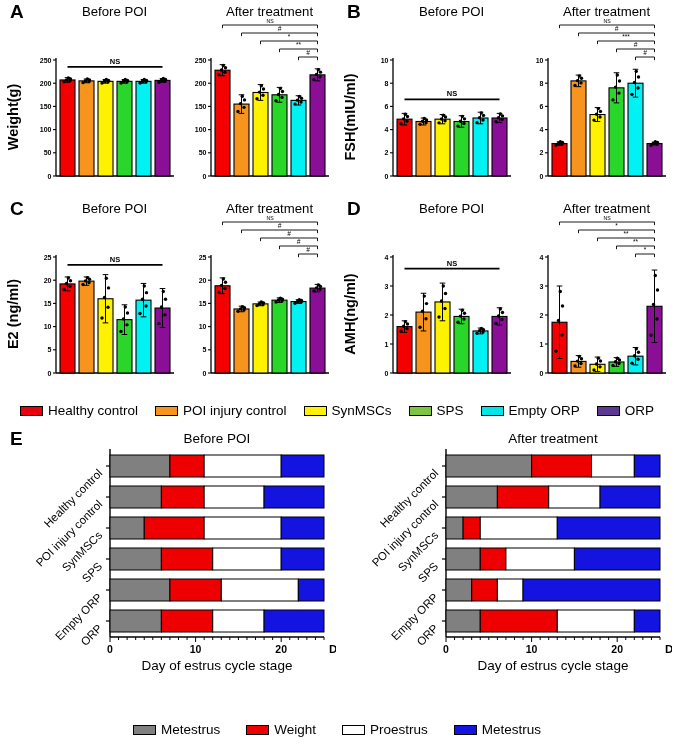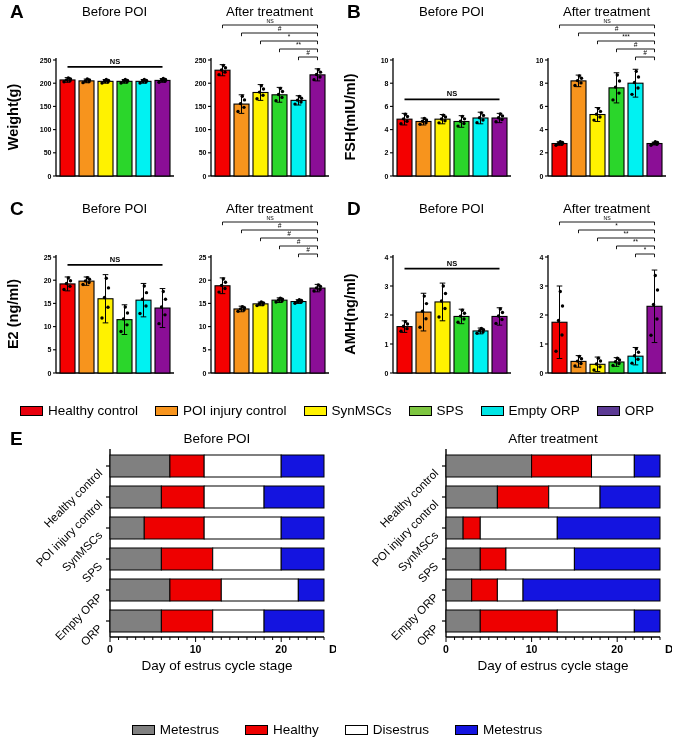--- a/index.html
+++ b/index.html
@@ -884,25 +884,25 @@
     </div>
   </section>
 
   <div class="legend s">
     <span class="li">
       <span class="sw" style="background: rgb(128, 128, 128);"></span>
       <span>Metestrus</span>
     </span>
     <span class="li">
       <span class="sw" style="background: rgb(238, 0, 0);"></span>
-      <span>Healthy</span>
+      <span>Weight</span>
     </span>
     <span class="li">
       <span class="sw" style="background: rgb(255, 255, 255);"></span>
-      <span>Disestrus</span>
+      <span>Proestrus</span>
     </span>
     <span class="li">
       <span class="sw" style="background: rgb(20, 20, 224);"></span>
       <span>Metestrus</span>
     </span>
   </div>
 
 </div>
 
 </body></html>

